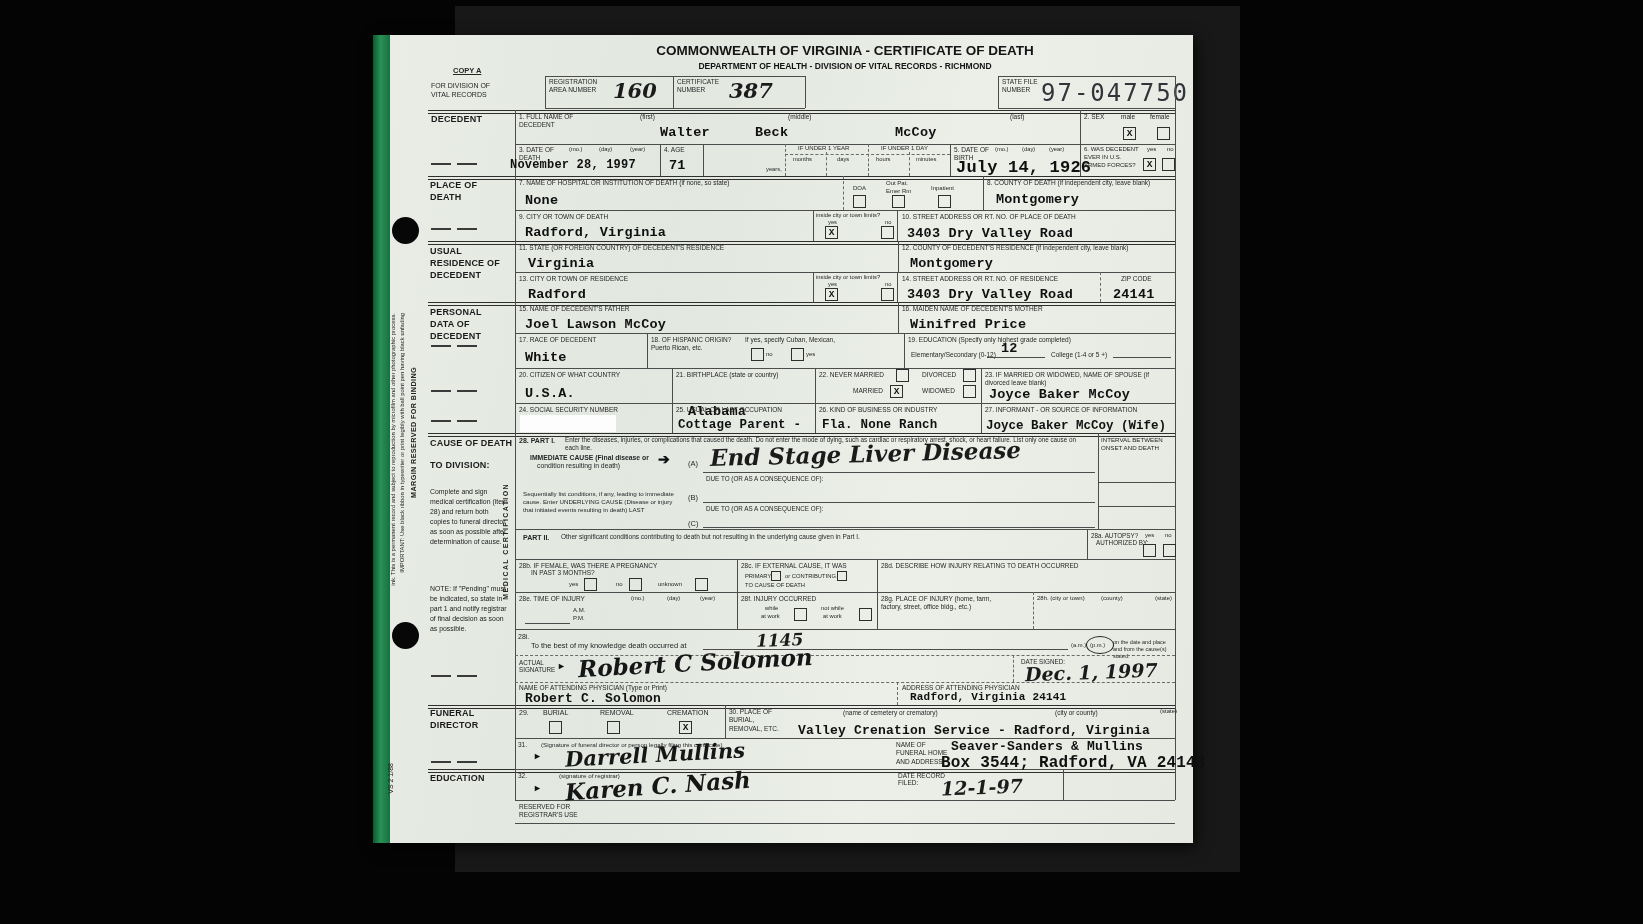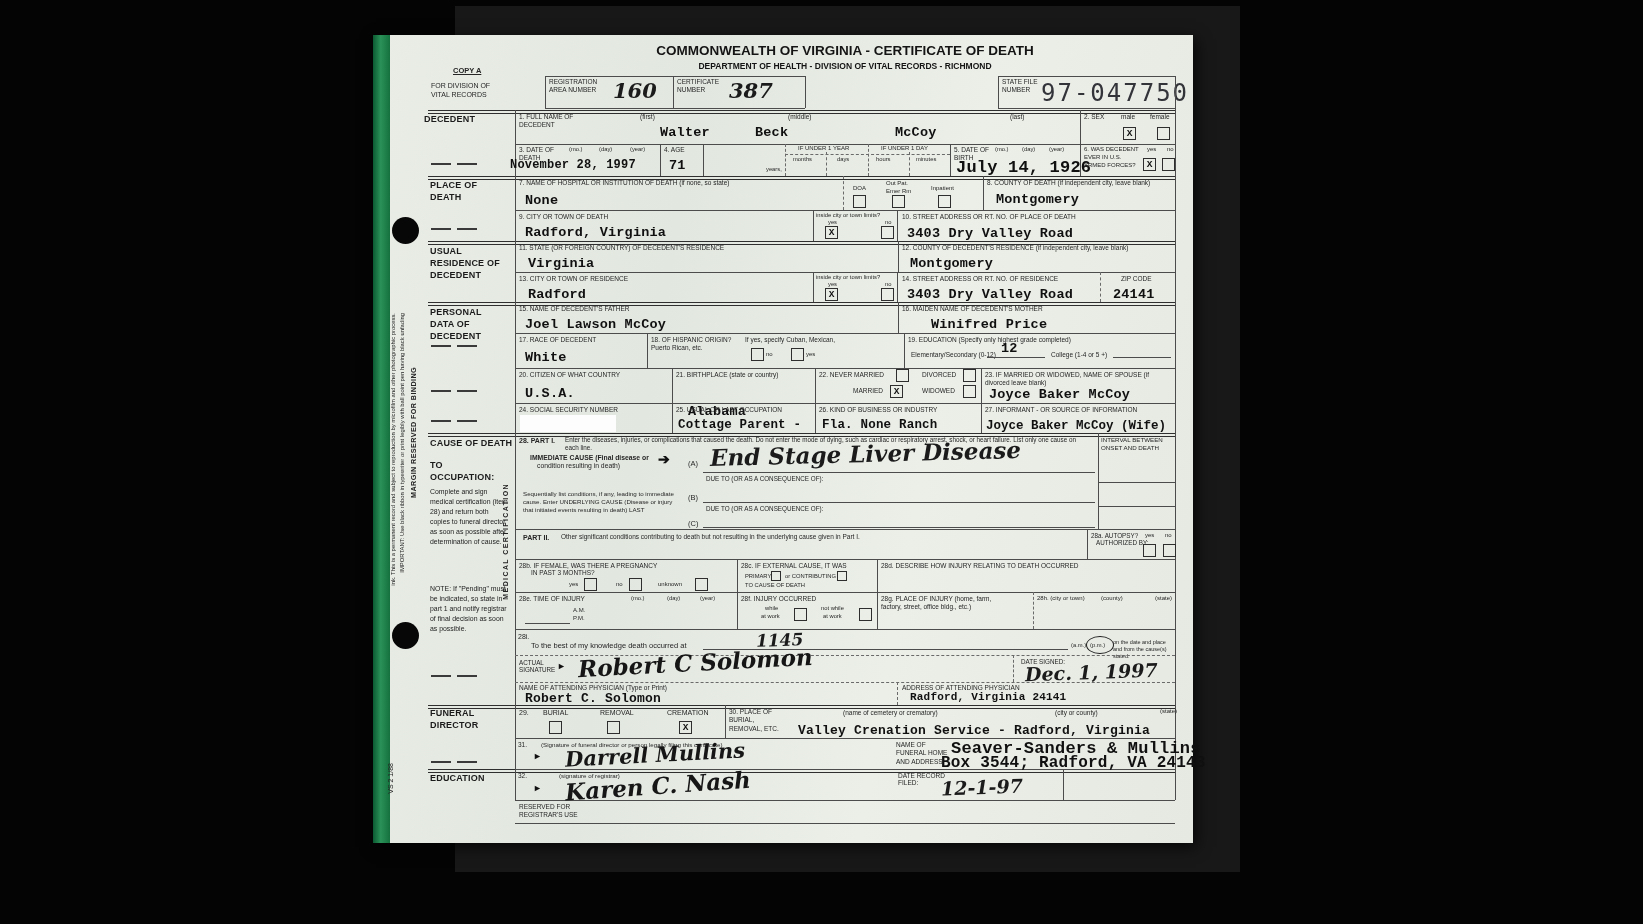--- a/index.html
+++ b/index.html
@@ -79,26 +79,26 @@
     <div class="dr" style="left:55px;top:75px;width:747px"></div>
     <div class="dr" style="left:55px;top:141px;width:747px"></div>
     <div class="dr" style="left:55px;top:206px;width:747px"></div>
     <div class="dr" style="left:55px;top:267px;width:747px"></div>
     <div class="dr" style="left:55px;top:398px;width:747px"></div>
     <div class="dr" style="left:55px;top:670px;width:747px"></div>
     <div class="dr" style="left:55px;top:734px;width:747px"></div>
     <div class="vl" style="left:142px;top:75px;height:690px"></div>
     <div class="vl" style="left:802px;top:41px;height:724px"></div>
 
-    <div class="sec" style="left:51px;top:78px">DECEDENT</div>
+    <div class="sec" style="left:58px;top:78px">DECEDENT</div>
     <div class="sec" style="left:57px;top:144px;width:60px">PLACE OF DEATH</div>
     <div class="sec" style="left:57px;top:210px;width:78px">USUAL RESIDENCE OF DECEDENT</div>
     <div class="sec" style="left:57px;top:271px;width:78px">PERSONAL DATA OF DECEDENT</div>
     <div class="sec" style="left:57px;top:402px;white-space:nowrap">CAUSE OF DEATH</div>
-    <div class="sec" style="left:57px;top:424px;width:70px">TO OCCUPATION:</div>
+    <div class="sec" style="left:57px;top:424px;width:70px">TO DIVISION:</div>
     <div class="note" style="left:57px;top:452px;width:78px">Complete and sign medical certification (item 28) and return both copies to funeral director as soon as possible after determination of cause.</div>
     <div class="note" style="left:57px;top:549px;width:78px">NOTE: If "Pending" must be indicated, so state in part 1 and notify registrar of final decision as soon as possible.</div>
     <div class="sec" style="left:57px;top:672px;width:60px">FUNERAL DIRECTOR</div>
     <div class="sec" style="left:57px;top:737px">EDUCATION</div>
     <div class="dash" style="left:58px;top:128px"></div>
       <div class="dash" style="left:84px;top:128px"></div>
     <div class="dash" style="left:58px;top:193px"></div>
       <div class="dash" style="left:84px;top:193px"></div>
     <div class="dash" style="left:58px;top:310px"></div>
       <div class="dash" style="left:84px;top:310px"></div>
@@ -206,21 +206,21 @@
     <div class="lb" style="left:529px;top:240px">14. STREET ADDRESS OR RT. NO. OF RESIDENCE</div>
     <div class="tv" style="left:534px;top:252px">3403 Dry Valley Road</div>
     <div class="lb" style="left:748px;top:240px">ZIP CODE</div>
     <div class="tv" style="left:740px;top:252px">24141</div>
 
     <div class="hl" style="left:142px;top:298px;width:660px"></div>
     <div class="vl" style="left:525px;top:267px;height:31px"></div>
     <div class="lb" style="left:146px;top:270px">15. NAME OF DECEDENT'S FATHER</div>
     <div class="tv" style="left:152px;top:282px">Joel Lawson McCoy</div>
     <div class="lb" style="left:529px;top:270px">16. MAIDEN NAME OF DECEDENT'S MOTHER</div>
-    <div class="tv" style="left:558px;top:282px">Winifred Price</div>
+    <div class="tv" style="left:537px;top:282px">Winifred Price</div>
 
     <div class="hl" style="left:142px;top:333px;width:660px"></div>
     <div class="vl" style="left:274px;top:298px;height:35px"></div>
     <div class="vl" style="left:531px;top:298px;height:35px"></div>
     <div class="lb" style="left:146px;top:301px">17. RACE OF DECEDENT</div>
     <div class="tv" style="left:152px;top:315px">White</div>
     <div class="lb lbw" style="left:278px;top:301px;width:88px">18. OF HISPANIC ORIGIN? Puerto Rican, etc.</div>
     <div class="lb" style="left:372px;top:301px">If yes, specify Cuban, Mexican,</div>
     <div class="cb" style="left:378px;top:313px"></div>
     <div class="lb" style="left:393px;top:316px;font-size:6px">no</div>
@@ -376,21 +376,21 @@
     <div class="lb" style="left:682px;top:674px">(city or county)</div>
     <div class="lb" style="left:787px;top:673px;font-size:6px">(state)</div>
     <div class="tv" style="left:425px;top:688px;font-size:13px">Valley Crenation Service - Radford, Virginia</div>
 
     <div class="hl" style="left:142px;top:734px;width:660px"></div>
     <div class="lb" style="left:145px;top:706px">31.</div>
     <div class="lb" style="left:168px;top:706px;font-size:6.2px">(Signature of funeral director or person legally filing this certificate)</div>
     <div class="arr" style="left:160px;top:716px;font-size:9px">►</div>
     <div class="scr" style="left:192px;top:707px;font-size:21px;transform:rotate(-3deg)">Darrell Mullins</div>
     <div class="lb lbw" style="left:523px;top:706px;width:55px">NAME OF FUNERAL HOME AND ADDRESS:</div>
-    <div class="tv" style="left:578px;top:704px;font-size:17px">Seaver-Sanders &amp; Mullins</div>
+    <div class="tv" style="left:578px;top:704px;font-size:13px">Seaver-Sanders &amp; Mullins</div>
     <div class="tv" style="left:568px;top:719px;font-size:16px">Box 3544; Radford, VA  24143</div>
 
     <div class="hl" style="left:142px;top:765px;width:660px"></div>
     <div class="vl" style="left:690px;top:734px;height:31px"></div>
     <div class="lb" style="left:145px;top:737px">32.</div>
     <div class="lb" style="left:186px;top:737px;font-size:6.2px">(signature of registrar)</div>
     <div class="arr" style="left:160px;top:748px;font-size:9px">►</div>
     <div class="scr" style="left:192px;top:737px;font-size:23px;transform:rotate(-4deg)">Karen C. Nash</div>
     <div class="lb" style="left:525px;top:737px">DATE RECORD</div>
     <div class="lb" style="left:525px;top:744px">FILED:</div>

